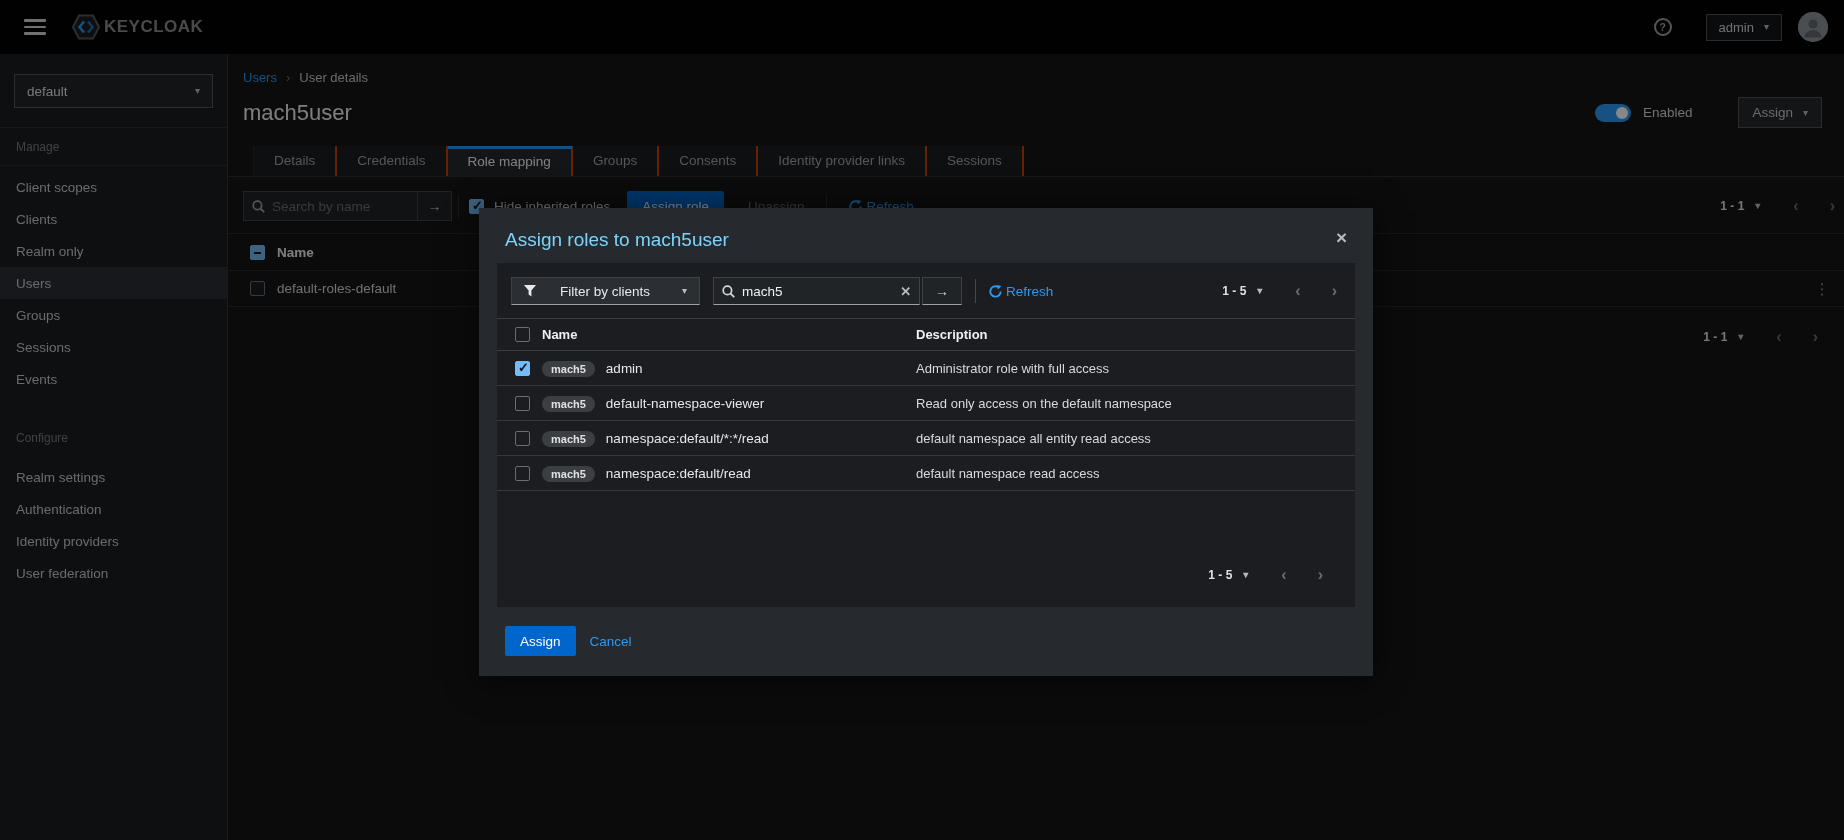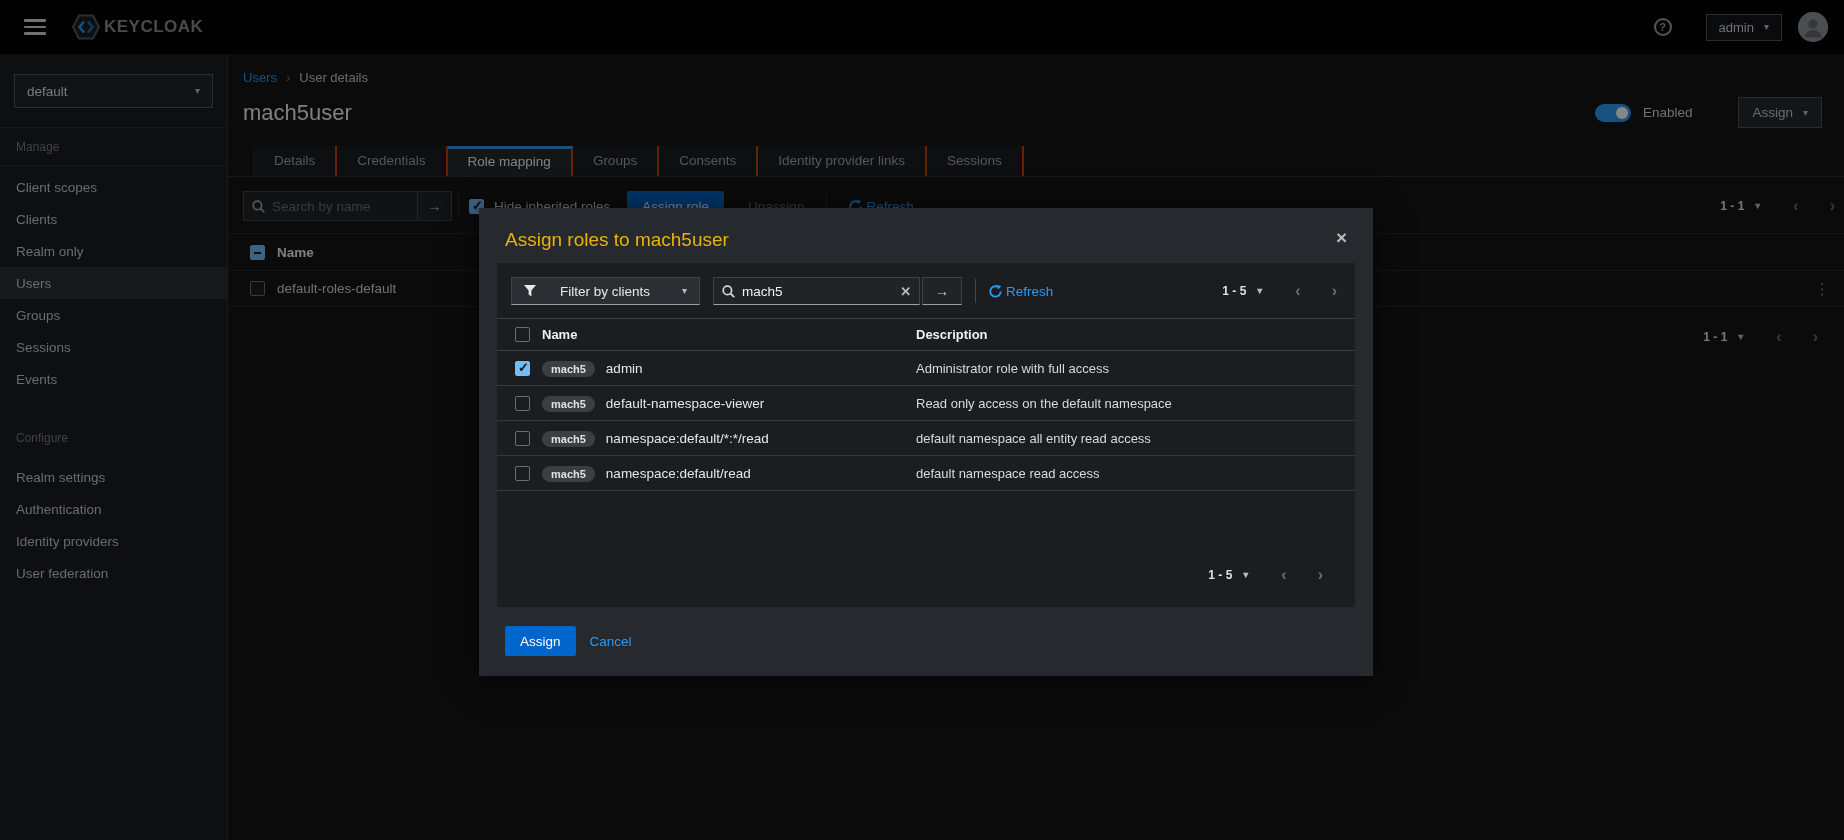--- a/index.html
+++ b/index.html
@@ -92,21 +92,21 @@
   .mt-row { display:grid; grid-template-columns:27px 1fr 44px; align-items:center; height:36px; padding-left:22px; border-bottom:1px solid #26292d; }
   .mt-row .cell { font-size:13.5px; color:#d2d5d8; }
   .kebab { color:#8a8d90; font-size:15px; letter-spacing:0; cursor:pointer; text-align:center; }
   .kebab::after { content:"⋮"; }
   .bottom-pagination { display:flex; justify-content:flex-end; padding:22px 26px 0 0; }
 
   
   .overlay { position:absolute; inset:0; background:rgba(0,0,0,0.47); z-index:10; }
   .modal { position:absolute; left:479px; top:208px; width:894px; height:468px; background:#26292d; z-index:20; box-shadow:0 4px 30px rgba(0,0,0,0.65); display:flex; flex-direction:column; }
   .modal-header { padding:21px 26px 0; position:relative; }
-  .modal-title { font-size:19px; font-weight:500; color:#eab308; }
+  .modal-title { font-size:19px; font-weight:500; color:#7dd3fc; }
   .modal-close { position:absolute; top:20px; right:26px; color:#b8bbbe; font-size:19px; font-weight:700; line-height:1; cursor:pointer; }
   .modal-close::after { content:"×"; }
   .modal-panel { margin:12px 18px 0; height:344px; background:#1b1d21; display:flex; flex-direction:column; }
   .panel-toolbar { display:flex; align-items:center; margin:14px 14px 0; height:28px; }
   .filter-dropdown { display:flex; align-items:center; gap:24px; height:28px; padding:0 12px; background:#2b2e33; border:1px solid #3f4245; border-bottom-color:#9da0a4; font-size:13.5px; color:#e8e8ea; cursor:pointer; }
   .m-search { display:flex; align-items:center; width:207px; height:28px; margin-left:13px; background:#212427; border:1px solid #3f4245; border-bottom-color:#9da0a4; padding:0 8px; gap:7px; }
   .m-search input { flex:1; min-width:0; background:transparent; border:0; outline:none; color:#f0f0f0; font-size:13.5px; }
   .clear-btn { color:#b8bbbe; font-size:13px; font-weight:700; cursor:pointer; line-height:1; }
   .clear-btn::after { content:"✕"; }
   .m-arrow-btn { width:40px; height:28px; margin-left:2px; background:#212427; border:1px solid #3f4245; border-bottom-color:#9da0a4; color:#d2d2d2; font-size:14px; display:flex; align-items:center; justify-content:center; cursor:pointer; }

